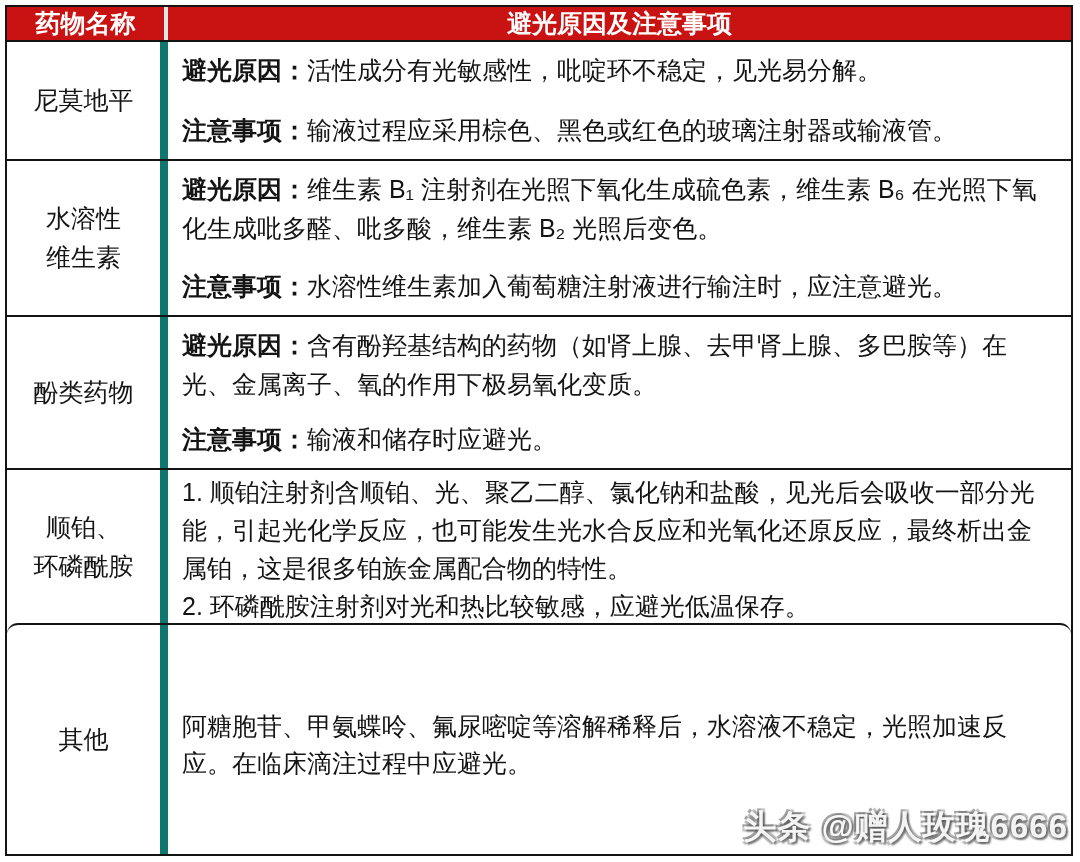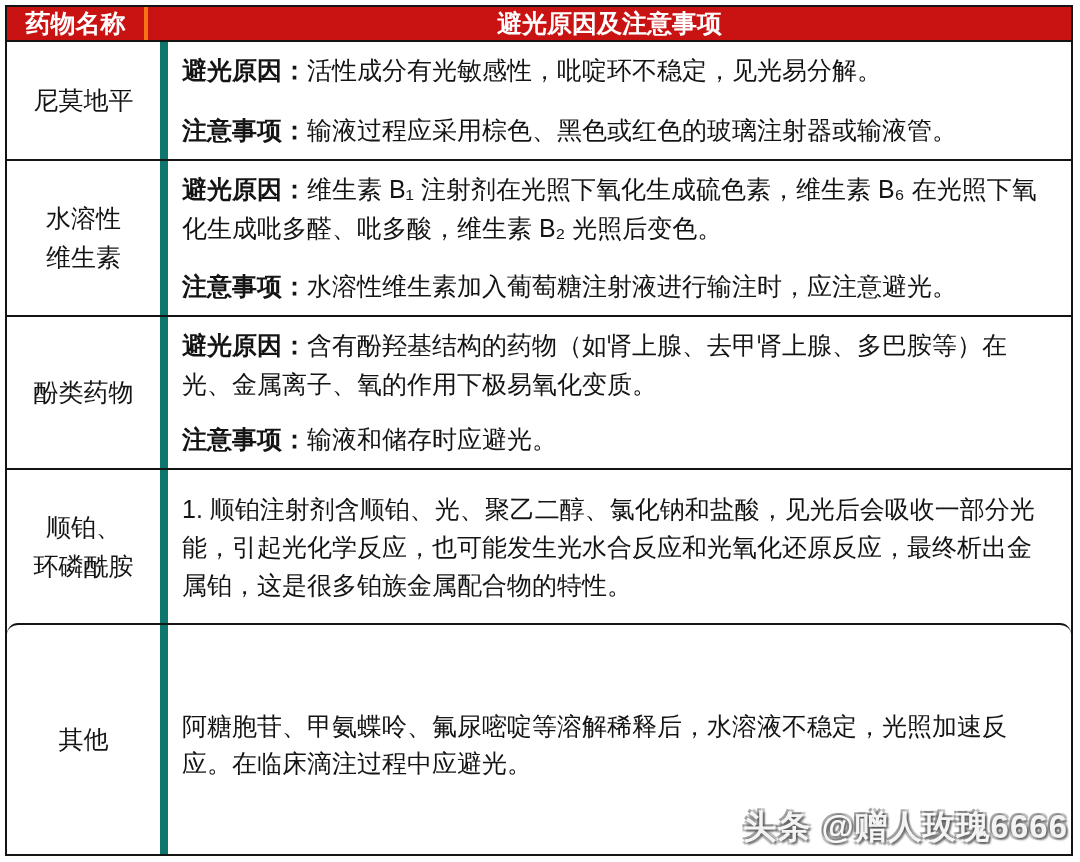--- a/index.html
+++ b/index.html
@@ -12,21 +12,21 @@
     position:absolute; left:5px; top:5px; width:1068px; height:851px;
     border:2px solid #141414; display:flex; flex-direction:column; box-sizing:border-box;
     background:#ffffff;
   }
   .row { display:flex; border-top:2px solid #141414; box-sizing:border-box; }
   .row.header { border-top:none; background:#c91212; color:#ffffff; }
   .hcell {
     display:flex; align-items:center; justify-content:center;
     font-weight:bold; font-size:25px; box-sizing:border-box;
   }
-  .hcell.c1 { width:141px; border-right:4px solid #f97316; }
+  .hcell.c1 { width:161px; border-right:4px solid #e5e5e5; }
   .hcell.c2 { flex:1; }
   .name-cell {
     width:161px; border-right:8px solid #0f766e; box-sizing:border-box;
     display:flex; flex-direction:column; justify-content:center; align-items:center;
     text-align:center; font-size:25px; line-height:39px; flex:none; padding:4px 2px;
   }
   .content-cell {
     flex:1; box-sizing:border-box; padding:9px 16px 9px 14px;
     font-size:25px; line-height:39px; display:flex; flex-direction:column;
   }
@@ -87,20 +87,21 @@
       </div>
     </div>
 
     <div class="row" style="height:155px; flex:none;">
       <div class="name-cell">
         <span>顺铂、</span>
         <span>环磷酰胺</span>
       </div>
       <div class="content-cell tight">
         <p class="sec"><span>1. 顺铂注射剂含顺铂、光、聚乙二醇、氯化钠和盐酸，见光后会吸收一部分光能，引起光化学反应，也可能发生光水合反应和光氧化还原反应，最终析出金属铂，这是很多铂族金属配合物的特性。</span></p>
+        <p class="sec"><span>2. 环磷酰胺注射剂对光和热比较敏感，应避光低温保存。</span></p>
       </div>
     </div>
 
     <div class="row" style="flex:1;border-radius:11px;">
       <div class="name-cell">
         <span>其他</span>
       </div>
       <div class="content-cell single">
         <p class="sec"><span>阿糖胞苷、甲氨蝶呤、氟尿嘧啶等溶解稀释后，水溶液不稳定，光照加速反应。在临床滴注过程中应避光。</span></p>
       </div>

